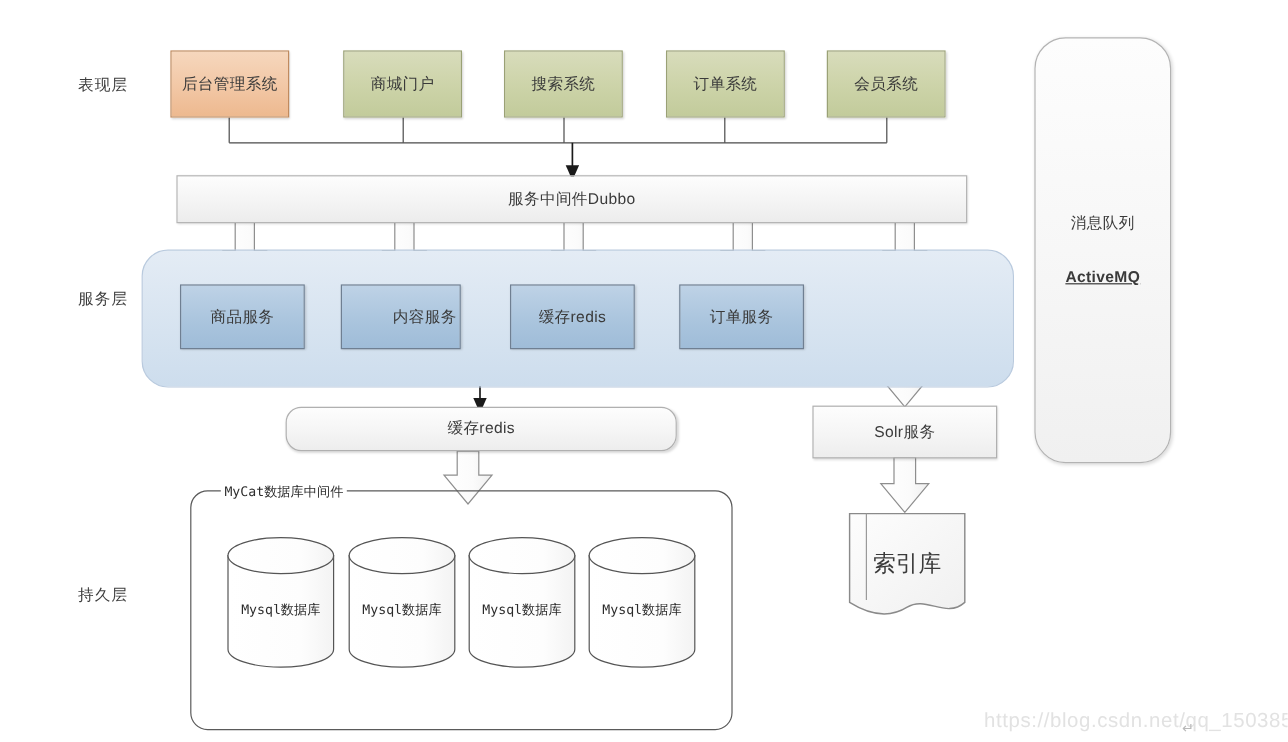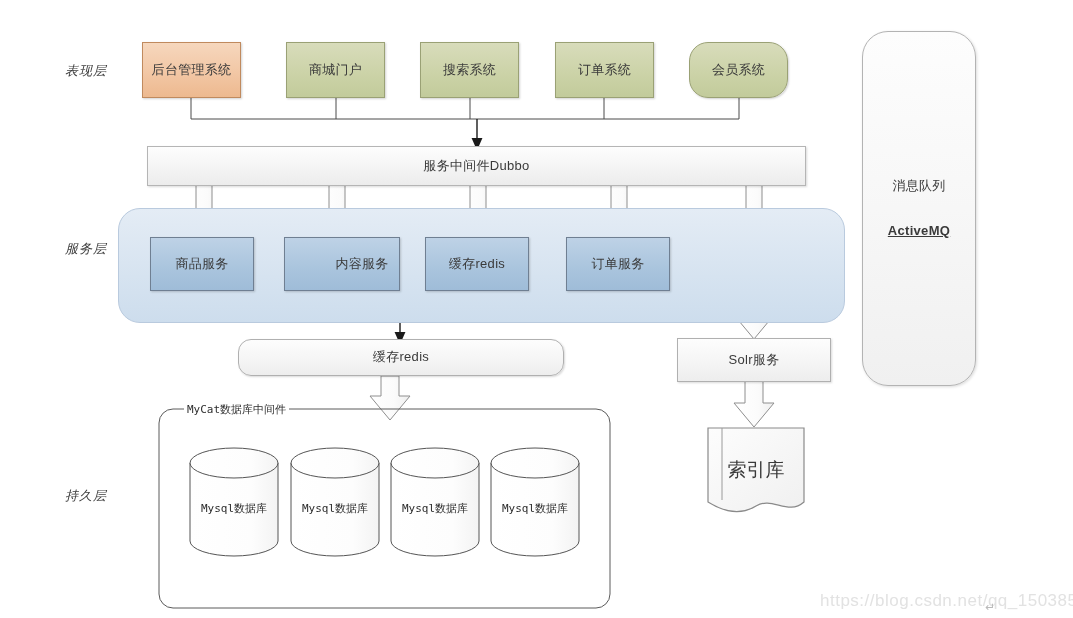--- a/index.html
+++ b/index.html
@@ -94,21 +94,20 @@
   }
   .mq-box .l2 { font-weight: bold; text-decoration: underline; }
 
   
   .layer-label {
     position: absolute;
     font-size: 13px;
     color: #3c3c3c;
     letter-spacing: 1px;
     white-space: nowrap;
-    font-style: italic;
   }
 
   
   .mycat-label {
     position: absolute;
     font-family: "DejaVu Sans Mono", "Liberation Mono", monospace;
     font-size: 11px;
     color: #2e2e2e;
     background: #ffffff;
     padding: 0 3px;
@@ -246,34 +245,34 @@
   </div>
   <div class="node pres-box green" style="left:286px; top:42px; width:99px; height:56px;">
     <span>商城门户</span>
   </div>
   <div class="node pres-box green" style="left:420px; top:42px; width:99px; height:56px;">
     <span>搜索系统</span>
   </div>
   <div class="node pres-box green" style="left:555px; top:42px; width:99px; height:56px;">
     <span>订单系统</span>
   </div>
-  <div class="node pres-box green" style="left:689px; top:42px; width:99px; height:56px;border-radius:19px;">
+  <div class="node pres-box green" style="left:689px; top:42px; width:99px; height:56px;">
     <span>会员系统</span>
   </div>
 
   <div class="node bar-box" style="left:147px; top:146px; width:659px; height:40px;">
     <span>服务中间件Dubbo</span>
   </div>
 
   <div class="svc-panel" style="left:118px; top:208px; width:727px; height:115px;"></div>
 
   <div class="node svc-box" style="left:150px; top:237px; width:104px; height:54px;">
     <span>商品服务</span>
   </div>
-  <div class="node svc-box" style="left:284px; top:237px; width:116px; height:54px;padding-left:40px;">
+  <div class="node svc-box" style="left:284px; top:237px; width:100px; height:54px;padding-left:40px;">
     <span>内容服务</span>
   </div>
   <div class="node svc-box" style="left:425px; top:237px; width:104px; height:54px;">
     <span>缓存redis</span>
   </div>
   <div class="node svc-box" style="left:566px; top:237px; width:104px; height:54px;">
     <span>订单服务</span>
   </div>
 
   <div class="node round-box" style="left:238px; top:339px; width:326px; height:37px;">

